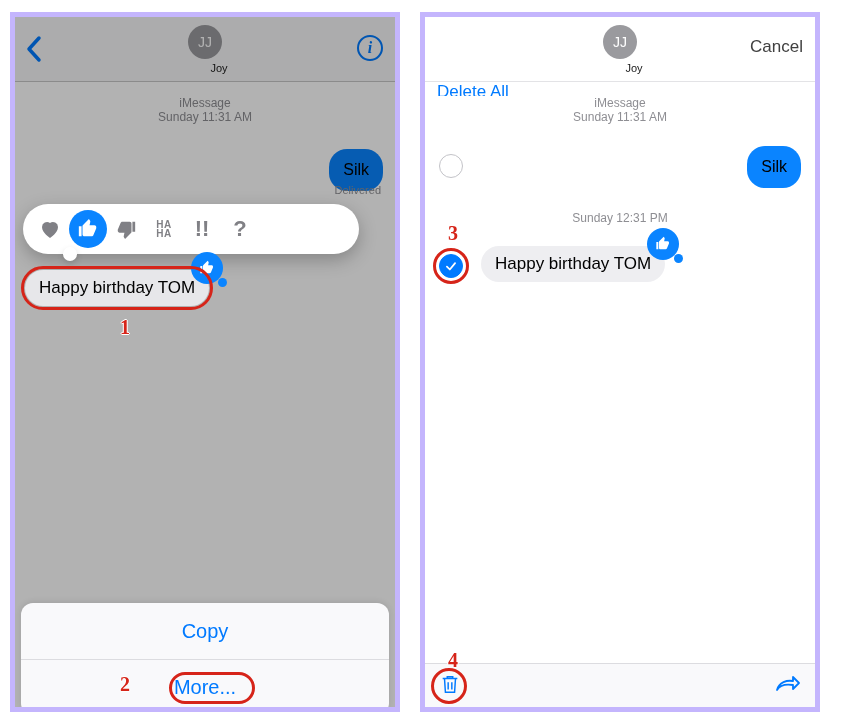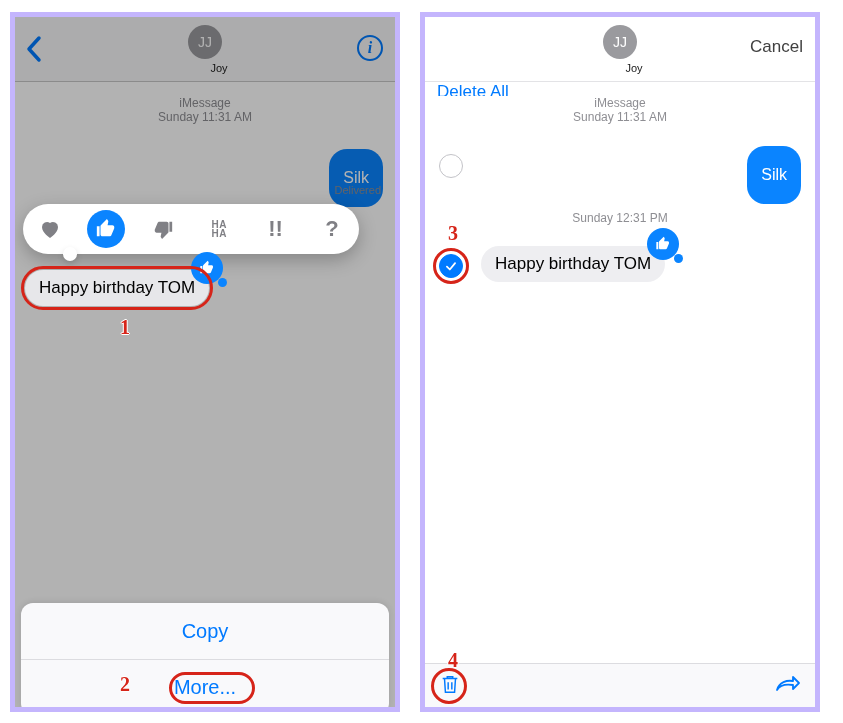--- a/index.html
+++ b/index.html
@@ -59,39 +59,39 @@
   .conv {
     position: relative; height: calc(100% - 65px);
     background: #fff;
   }
   .datestamp {
     text-align: center; margin-top: 14px;
     font-size: 12px; color: #8e8e93;
   }
   .datestamp .b { font-weight: 400; }
   .bubble-out {
-    background: #0a84ff; color: #ffffff;
-    border-radius: 18px; padding: 20px 14px;
+    background: #0a84ff; color: #000000;
+    border-radius: 18px; padding: 12px 14px;
     font-size: 16px; position: absolute;
     right: 12px;
     text-align: right;
   }
   .bubble-out.silk { top: 53px; }
   .delivered {
     position: absolute; right: 14px; top: 88px;
     font-size: 11px; color: #8e8e93;
   }
 
   
   .tapback {
     position: absolute; left: 8px; top: 108px;
     width: 336px; height: 50px;
     background: #fff; border-radius: 26px;
     box-shadow: 0 6px 18px rgba(0,0,0,0.25);
-    display:flex; align-items:center; justify-content: space-between;
+    display:flex; align-items:center; justify-content: flex-start;
     z-index: 10;
     padding: 8px 8px;
   }
   .tapback::after{
     content: ""; position:absolute; left: 40px; bottom:-7px;
     width: 14px; height:14px; background:#fff; border-radius:50%;
     box-shadow: 0 3px 6px rgba(0,0,0,0.15);
   }
   .tap-item {
     width: 38px; height: 38px; border-radius:50%;

